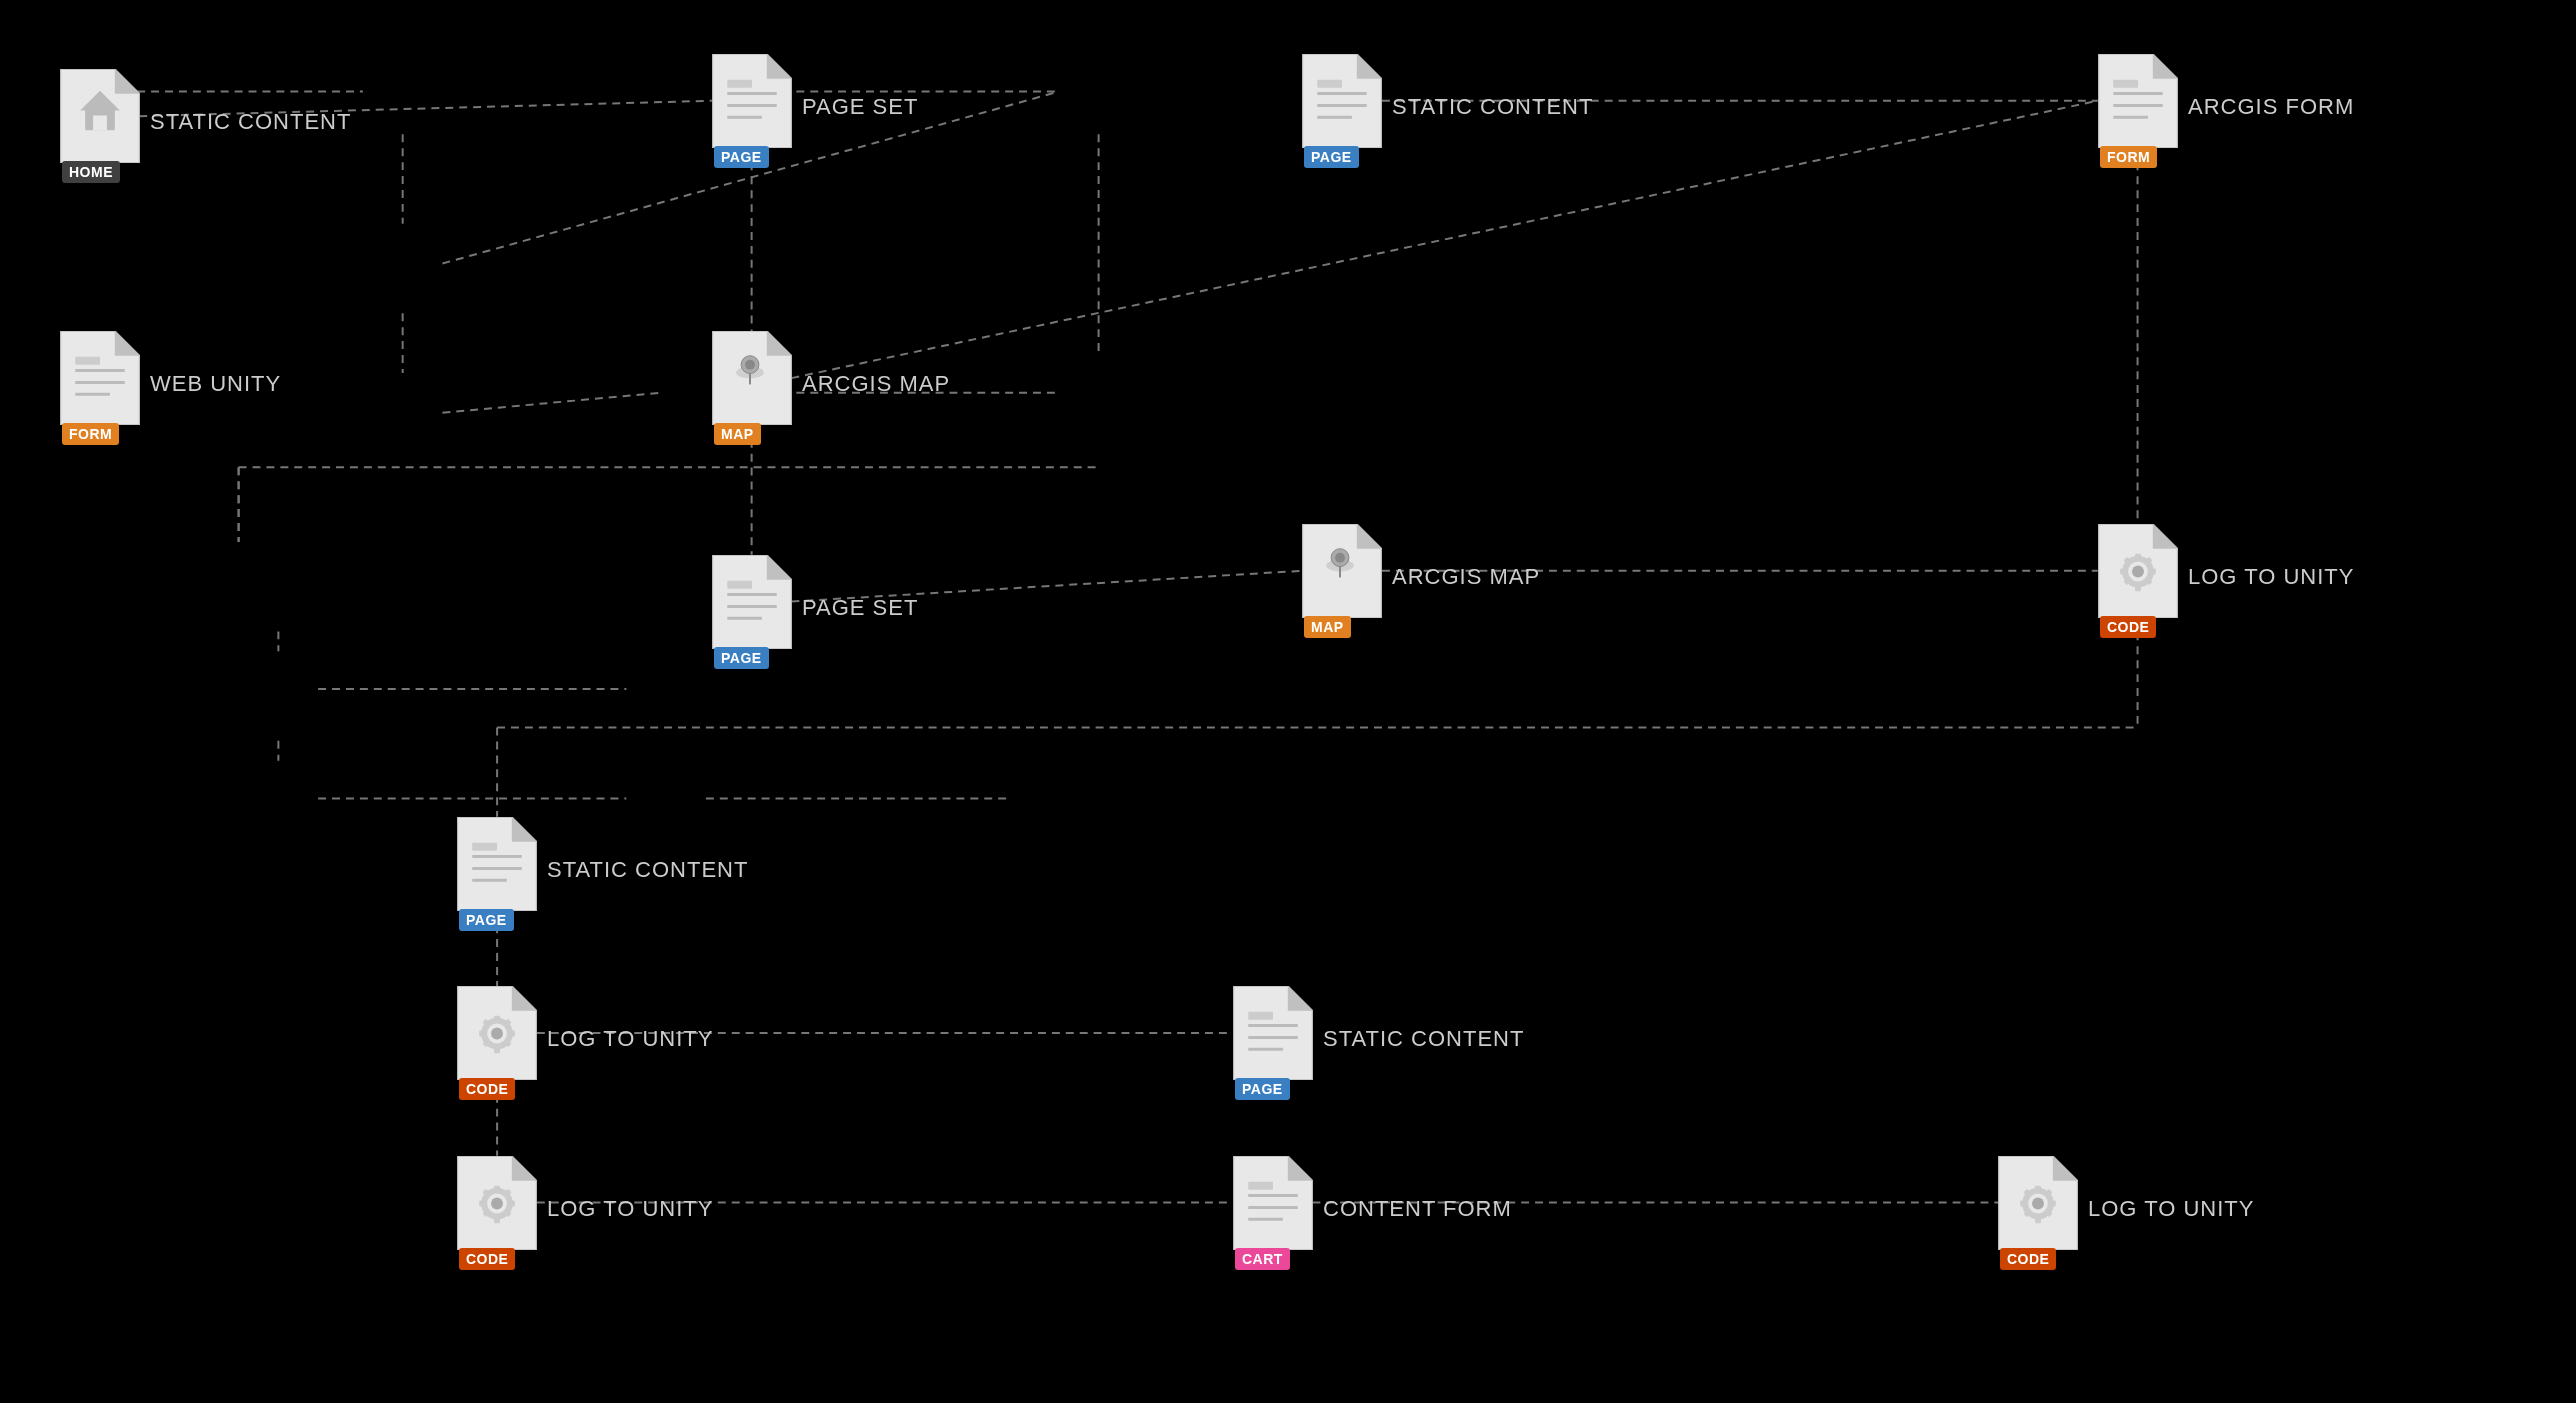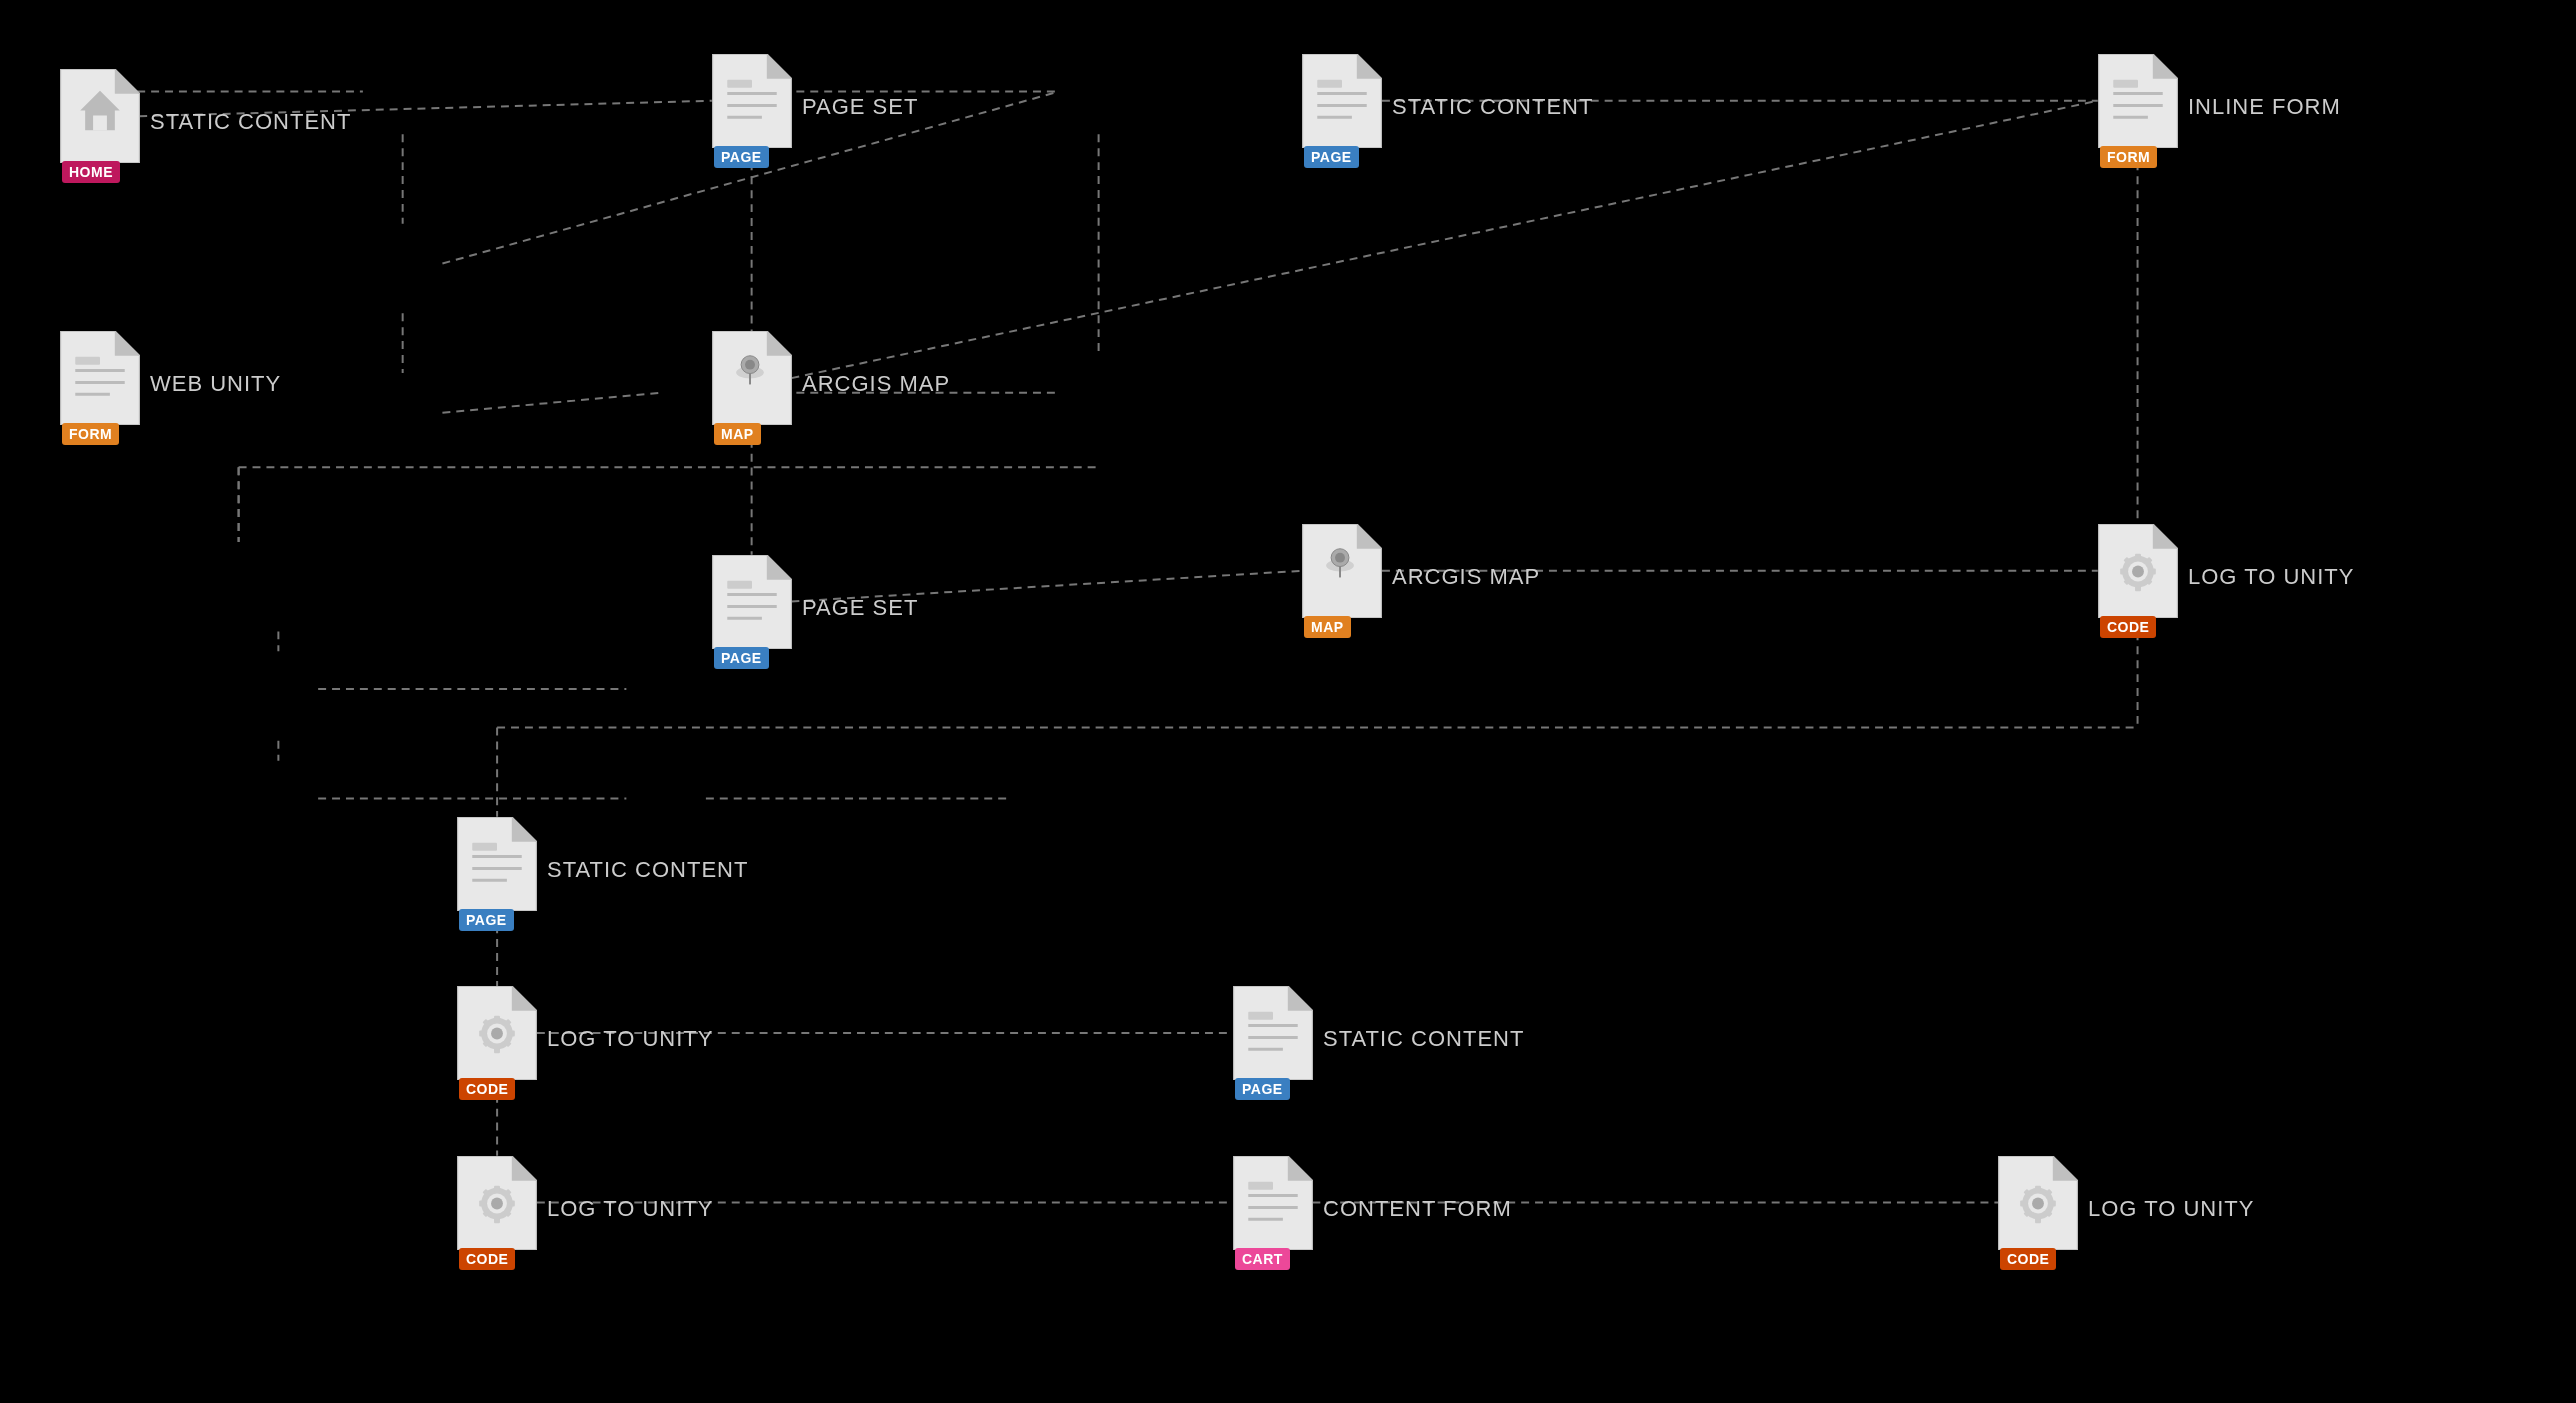--- a/index.html
+++ b/index.html
@@ -125,21 +125,21 @@
 <div id="nodes-container">
     <div class="node" style="left: 60px; top: 69px;">
     <div class="doc-icon">
       <svg viewBox="0 0 80 95" xmlns="http://www.w3.org/2000/svg">
       <polygon points="0,0 55,0 80,25 80,95 0,95" fill="#e8e8e8" stroke="#bbb" stroke-width="1.5"></polygon>
       <polygon points="55,0 55,25 80,25" fill="#c0c0c0"></polygon>
 
       <polygon points="40,22 20,42 25,42 25,62 55,62 55,42 60,42" fill="#bbb"></polygon>
       <rect x="33" y="47" width="14" height="15" fill="#e8e8e8"></rect>
     </svg>
-      <span class="badge" style="background:#be185d">HOME</span>
+      <span class="badge" style="background:#404040">HOME</span>
     </div>
     <span class="node-label">STATIC CONTENT</span>
   </div>
     <div class="node" style="left: 712px; top: 54px;">
     <div class="doc-icon">
       <svg viewBox="0 0 80 95" xmlns="http://www.w3.org/2000/svg">
       <polygon points="0,0 55,0 80,25 80,95 0,95" fill="#e8e8e8" stroke="#bbb" stroke-width="1.5"></polygon>
       <polygon points="55,0 55,25 80,25" fill="#c0c0c0"></polygon>
 
       <line x1="15" y1="40" x2="65" y2="40" stroke="#bbb" stroke-width="3"></line>
@@ -172,21 +172,21 @@
       <polygon points="0,0 55,0 80,25 80,95 0,95" fill="#e8e8e8" stroke="#bbb" stroke-width="1.5"></polygon>
       <polygon points="55,0 55,25 80,25" fill="#c0c0c0"></polygon>
 
       <line x1="15" y1="40" x2="65" y2="40" stroke="#bbb" stroke-width="3"></line>
       <line x1="15" y1="52" x2="65" y2="52" stroke="#bbb" stroke-width="3"></line>
       <line x1="15" y1="64" x2="50" y2="64" stroke="#bbb" stroke-width="3"></line>
       <rect x="15" y="26" width="25" height="8" rx="1" fill="#ccc"></rect>
     </svg>
       <span class="badge" style="background:#e08020">FORM</span>
     </div>
-    <span class="node-label">INLINE FORM</span>
+    <span class="node-label">ARCGIS FORM</span>
   </div>
     <div class="node" style="left: 60px; top: 331px;">
     <div class="doc-icon">
       <svg viewBox="0 0 80 95" xmlns="http://www.w3.org/2000/svg">
       <polygon points="0,0 55,0 80,25 80,95 0,95" fill="#e8e8e8" stroke="#bbb" stroke-width="1.5"></polygon>
       <polygon points="55,0 55,25 80,25" fill="#c0c0c0"></polygon>
 
       <line x1="15" y1="40" x2="65" y2="40" stroke="#bbb" stroke-width="3"></line>
       <line x1="15" y1="52" x2="65" y2="52" stroke="#bbb" stroke-width="3"></line>
       <line x1="15" y1="64" x2="50" y2="64" stroke="#bbb" stroke-width="3"></line>

